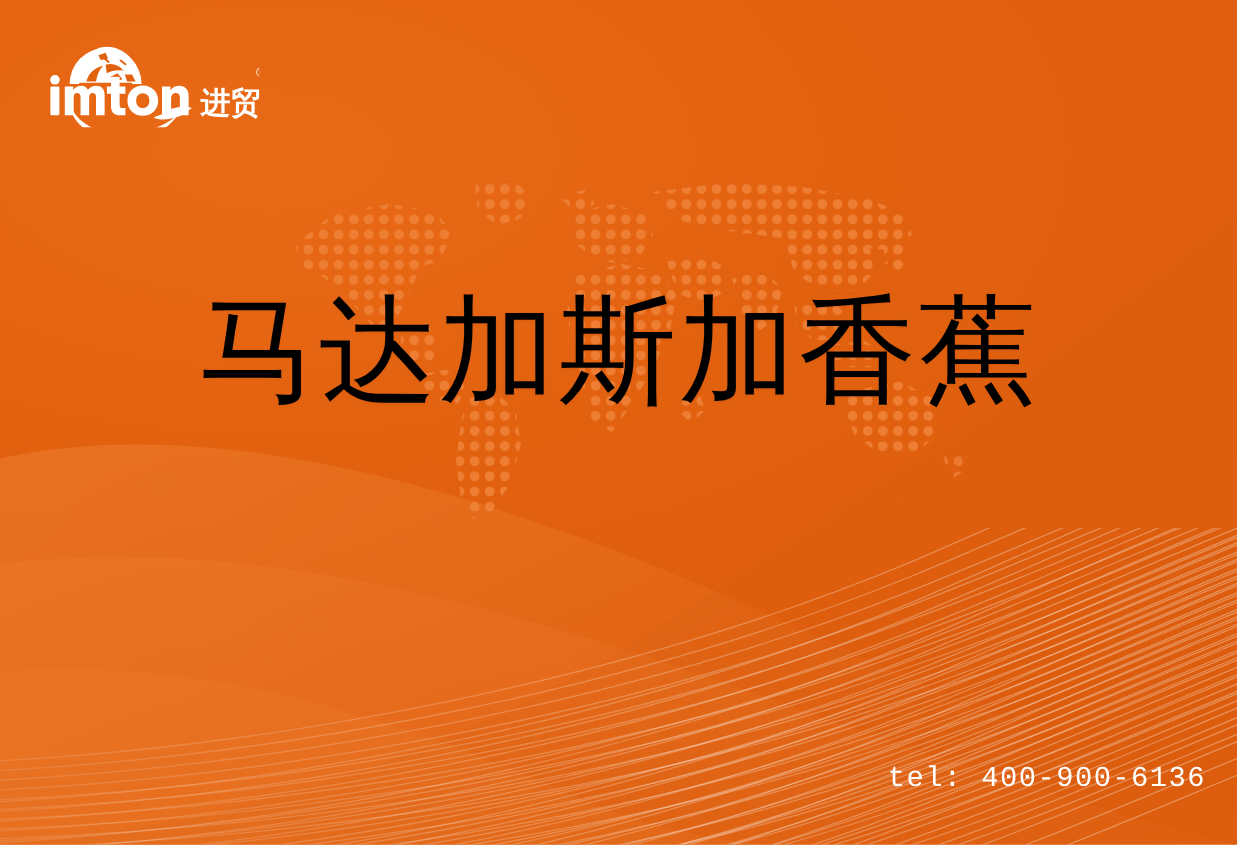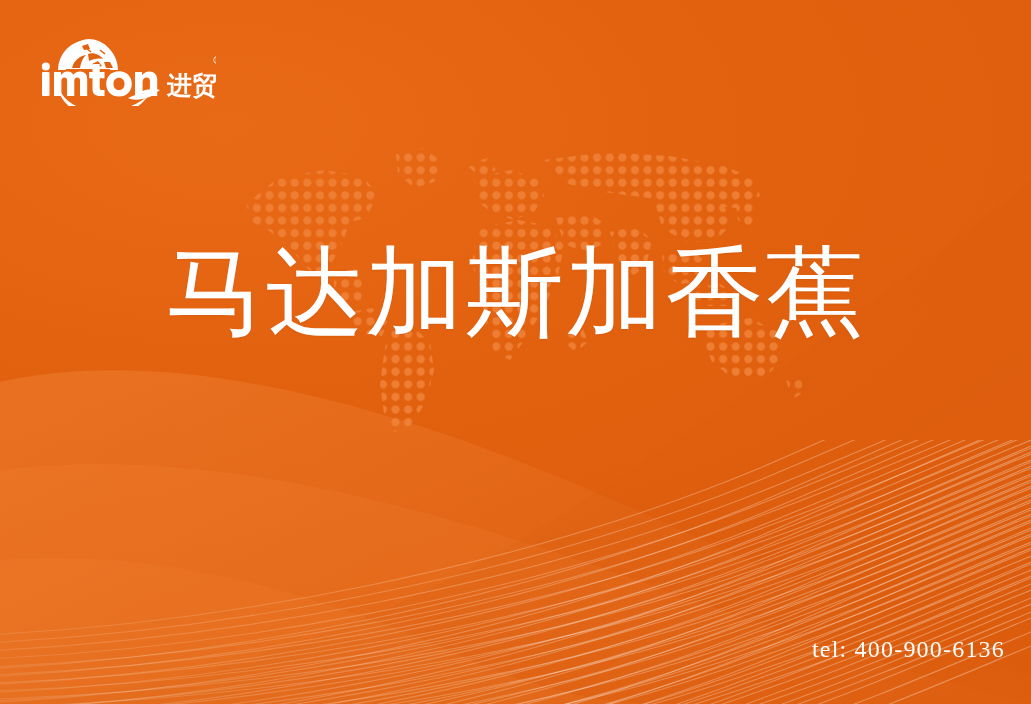--- a/index.html
+++ b/index.html
@@ -63,37 +63,37 @@
     height: 78px;
   }
 
   
   #headline {
     position: absolute;
     left: 0;
     top: 236px;
     width: 1031px;
     text-align: center;
-    color: #ffffff;
+    color: #000000;
     font-family: "Liberation Sans", "DejaVu Sans", sans-serif;
     font-weight: 400;
     font-size: 98px;
     line-height: 112px;
     letter-spacing: 2px;
     text-shadow: 0 1px 2px rgba(120, 45, 0, 0.10);
   }
   #headline .line { display: block; white-space: nowrap; }
 
   
   #telephone {
     position: absolute;
     right: 26px;
     top: 636px;
     color: #ffffff;
-    font-family: Liberation Serif, serif;
+    font-family: Liberation Mono, monospace;
     font-size: 24px;
     letter-spacing: 1.2px;
     white-space: nowrap;
   }
 </style>
 </head>
 <body>
 
 <div id="banner">
 

